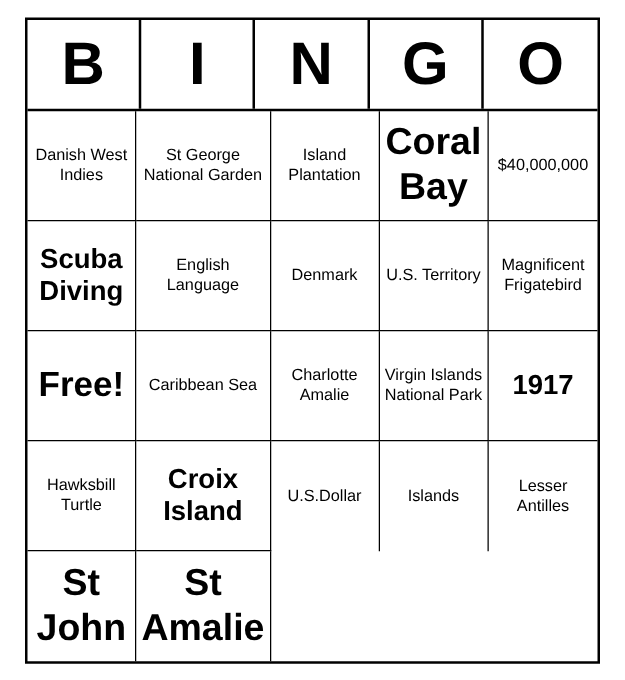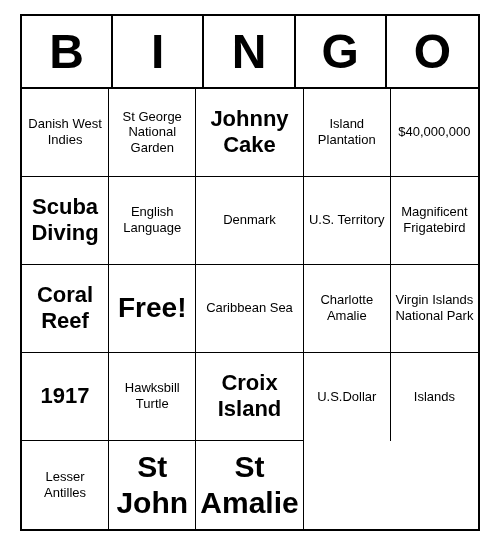--- a/index.html
+++ b/index.html
@@ -73,29 +73,28 @@
   <div class="bingo-header">
   <div class="bingo-header-cell">B</div>
       <div class="bingo-header-cell">I</div>
       <div class="bingo-header-cell">N</div>
       <div class="bingo-header-cell">G</div>
       <div class="bingo-header-cell">O</div>
     </div>
   <div class="bingo-grid">
   <div class="bingo-cell">Danish West Indies</div>
       <div class="bingo-cell">St George National Garden</div>
-      <div class="bingo-cell large">Johnny Cake</div>
       <div class="bingo-cell">Island Plantation</div>
+      <div class="bingo-cell xlarge">Coral Bay</div>
       <div class="bingo-cell">$40,000,000</div>
       <div class="bingo-cell large">Scuba Diving</div>
       <div class="bingo-cell">English Language</div>
       <div class="bingo-cell">Denmark</div>
       <div class="bingo-cell">U.S. Territory</div>
       <div class="bingo-cell">Magnificent Frigatebird</div>
-      <div class="bingo-cell large">Coral Reef</div>
       <div class="bingo-cell free">Free!</div>
       <div class="bingo-cell">Caribbean Sea</div>
       <div class="bingo-cell">Charlotte Amalie</div>
       <div class="bingo-cell">Virgin Islands National Park</div>
       <div class="bingo-cell large">1917</div>
       <div class="bingo-cell">Hawksbill Turtle</div>
       <div class="bingo-cell large">Croix Island</div>
       <div class="bingo-cell">U.S.Dollar</div>
       <div class="bingo-cell">Islands</div>
       <div class="bingo-cell">Lesser Antilles</div>

